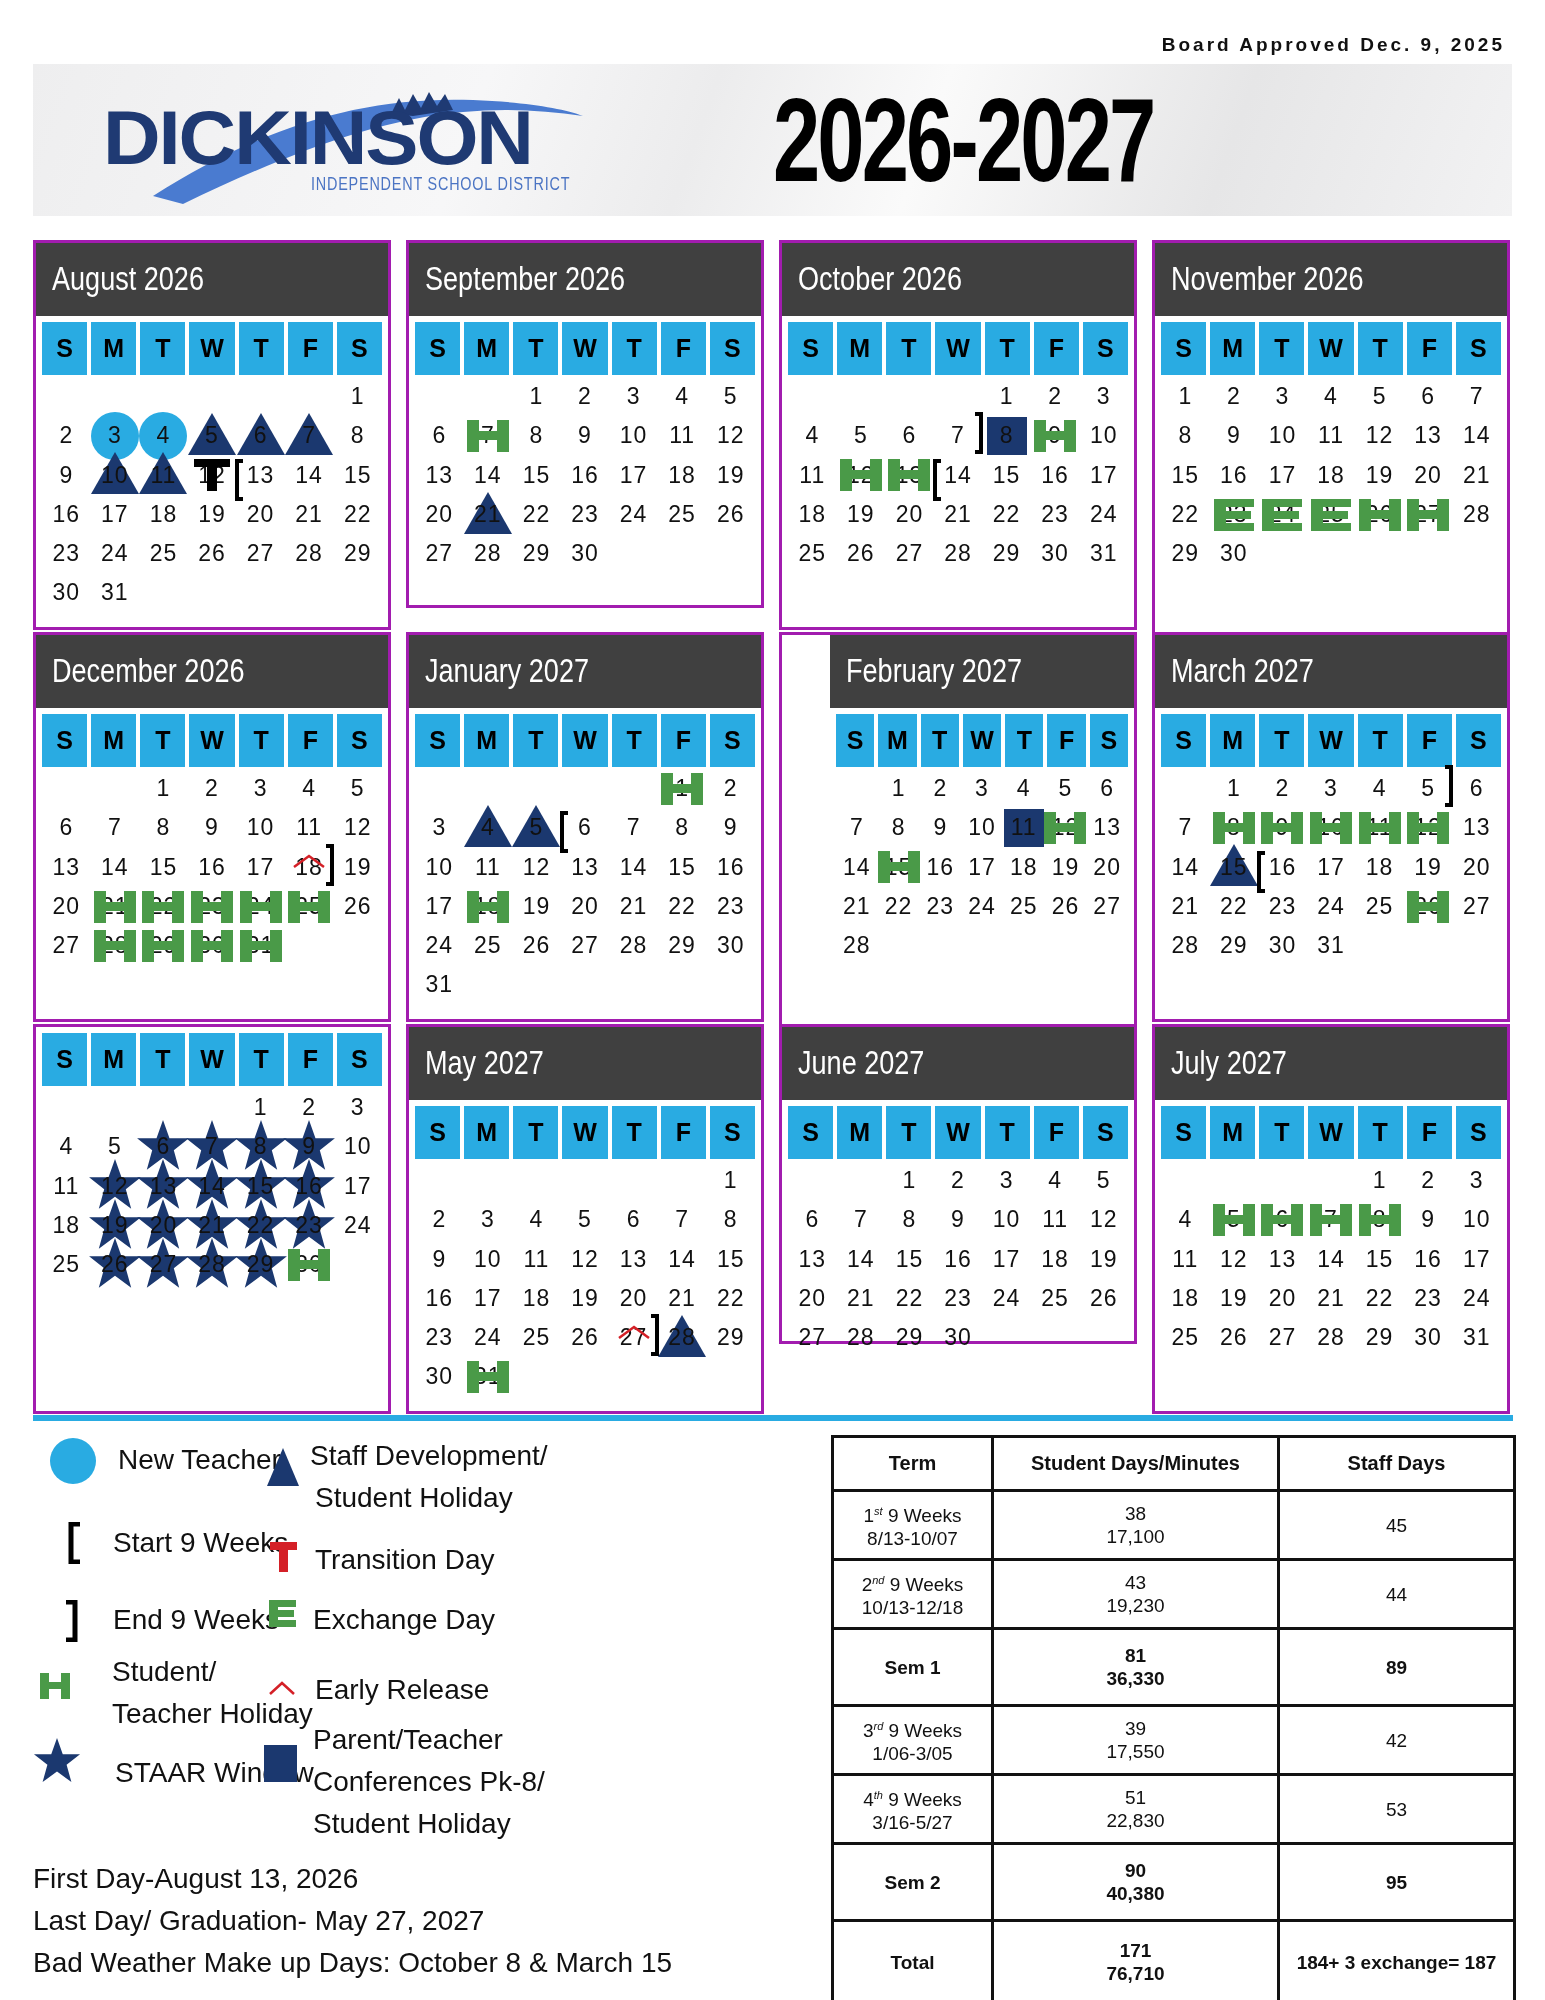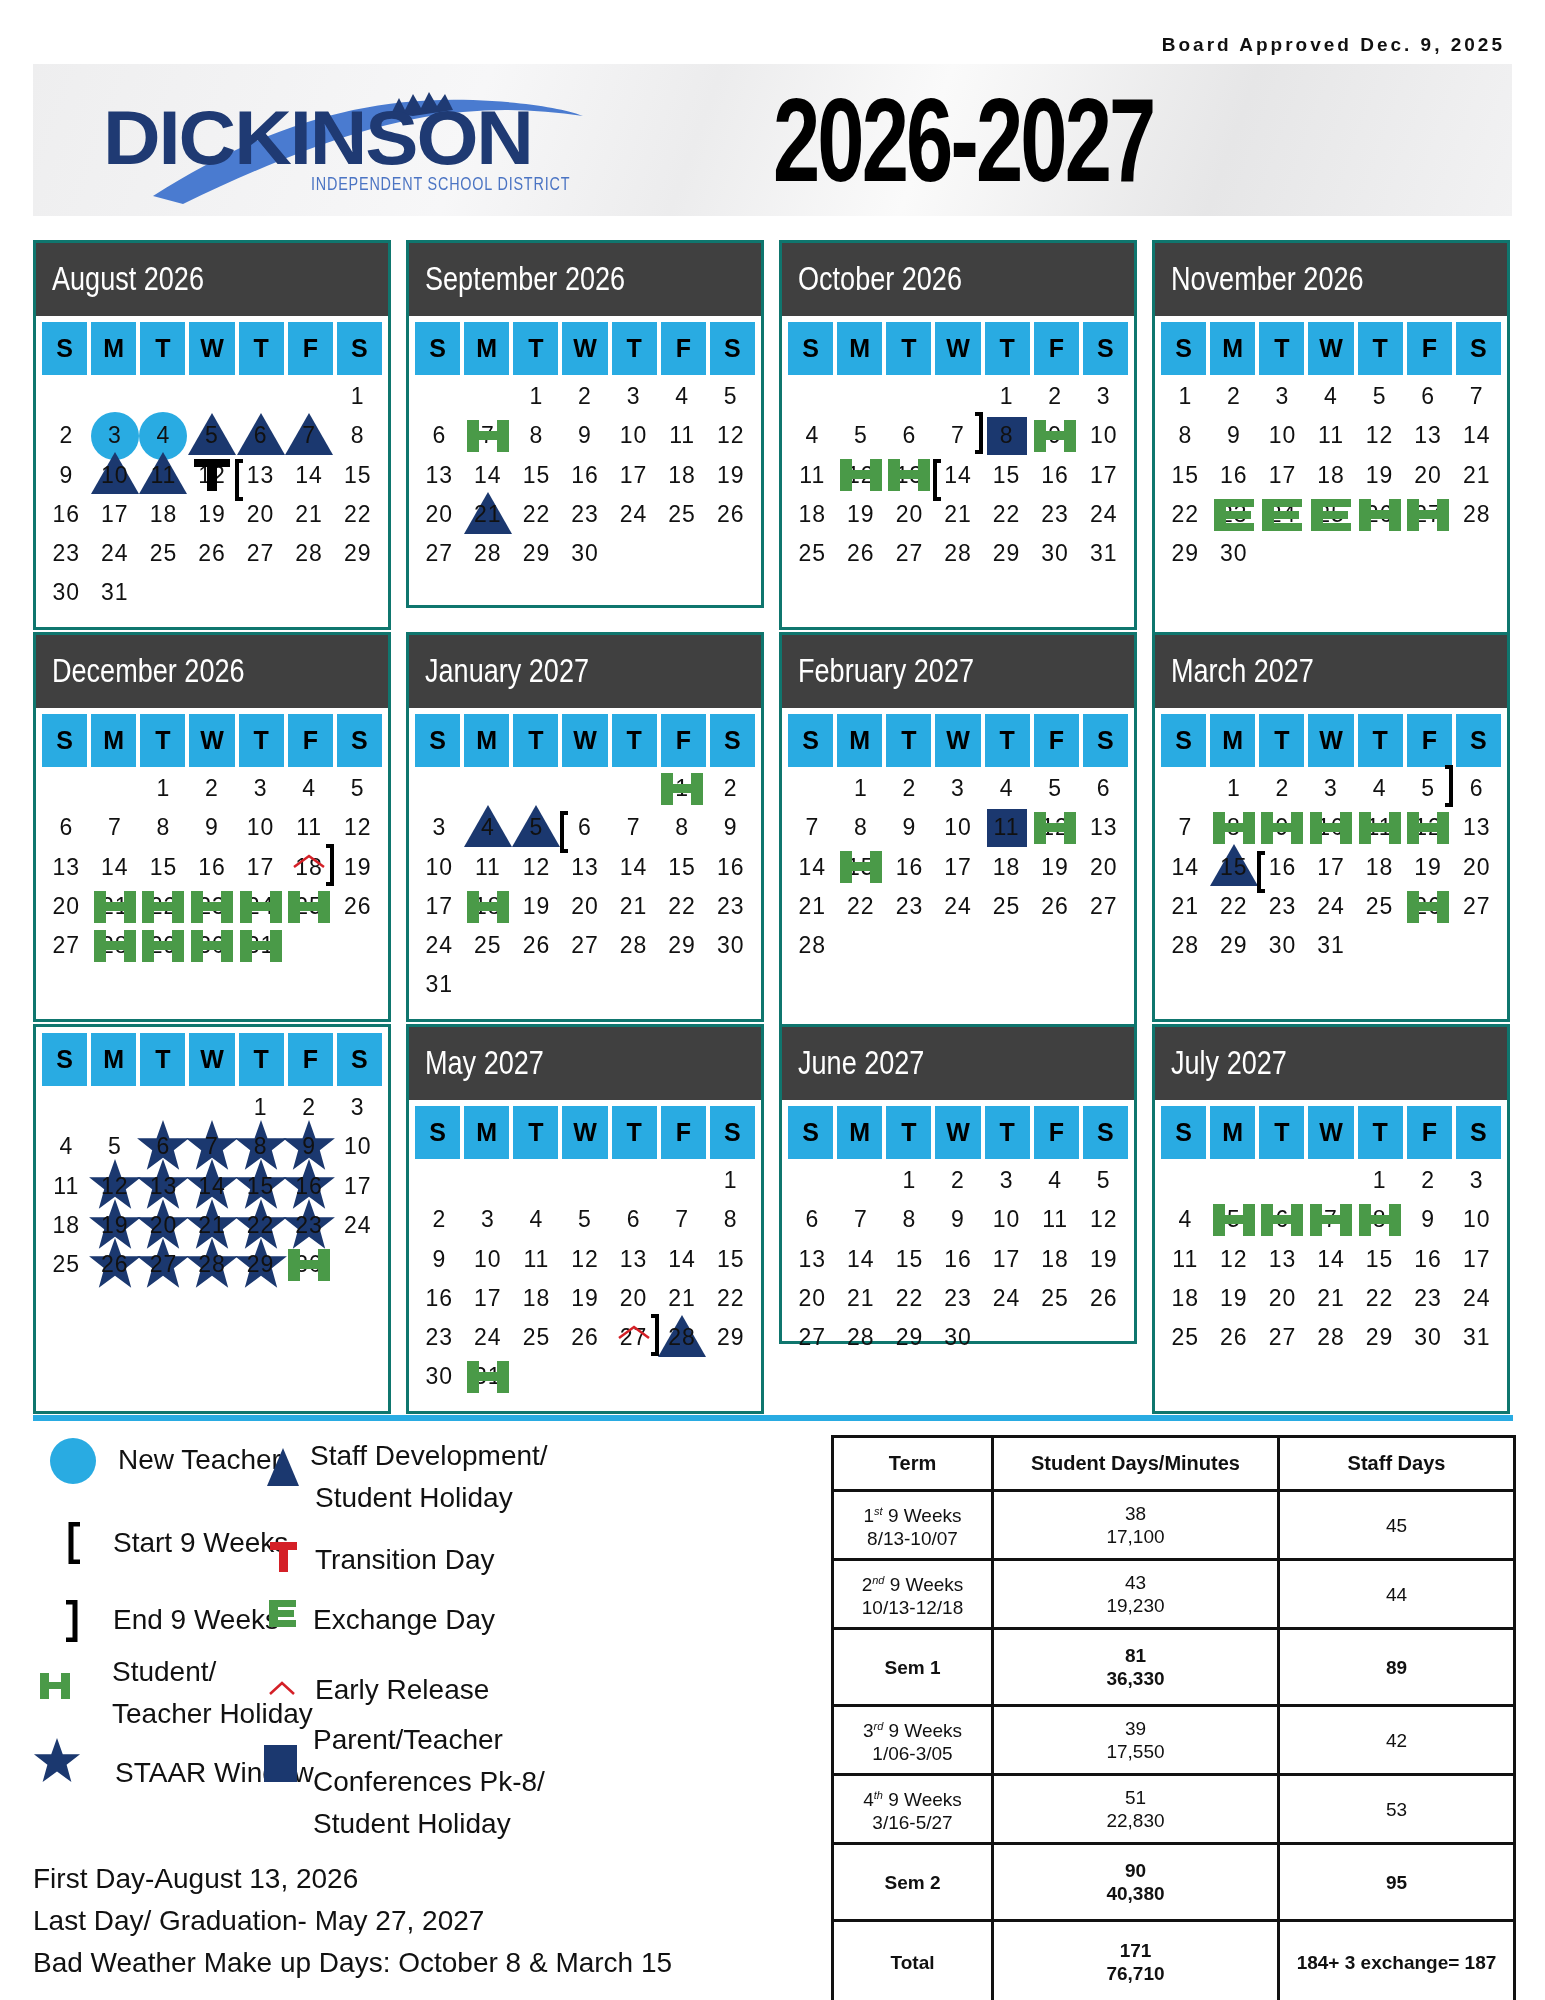--- a/index.html
+++ b/index.html
@@ -30,21 +30,21 @@
     letter-spacing: 1px; transform: scaleX(0.8); transform-origin: left;
     font-family: "Liberation Sans", sans-serif;
   }
   .year-title {
     position: absolute; left: 740px; top: 8px; font-size: 118px; font-weight: bold;
     color: #000; letter-spacing: -4px; transform: scaleX(0.72); transform-origin: left;
     font-family: "Liberation Sans", sans-serif;
   }
   .cal-grid { position: absolute; left: 33px; top: 240px; width: 1480px; height: 1150px; }
   .month {
-    position: absolute; width: 358px; border: 3px solid #0f766e; background: #fff; box-sizing: border-box;
+    position: absolute; width: 358px; border: 3px solid #a21caf; background: #fff; box-sizing: border-box;
   }
   .month .mhead {
     background: #404040; color: #fff; height: 73px; line-height: 72px; padding-left: 16px;
     font-size: 33px; font-family: "Liberation Sans Narrow", "Liberation Sans", sans-serif;
     transform-origin: left;
   }
   .month .mhead span { display: inline-block; transform: scaleX(0.82); transform-origin: left; }
   .dow { display: flex; gap: 4px; padding: 6px 6px 0 6px; }
   .dow div {
     flex: 1; background: #29abe2; height: 53px; line-height: 53px; text-align: center;
@@ -433,21 +433,21 @@
         <div class="day"><span class="num">24</span></div>
         <div class="day"><span class="num">25</span></div>
         <div class="day"><span class="num">26</span></div>
         <div class="day"><span class="num">27</span></div>
         <div class="day"><span class="num">28</span></div>
         <div class="day"><span class="num">29</span></div>
         <div class="day"><span class="num">30</span></div>
         <div class="day"><span class="num">31</span></div>
       </div>
     </div>
-    <div class="month" style="left: 746px; top: 392px; height: 484px;">
+    <div class="month" style="left: 746px; top: 392px; height: 484px; padding-left: 48px;">
       <div class="mhead"><span>February 2027</span></div>
       <div class="dow">
         <div>S</div>
         <div>M</div>
         <div>T</div>
         <div>W</div>
         <div>T</div>
         <div>F</div>
         <div>S</div>
       </div>

